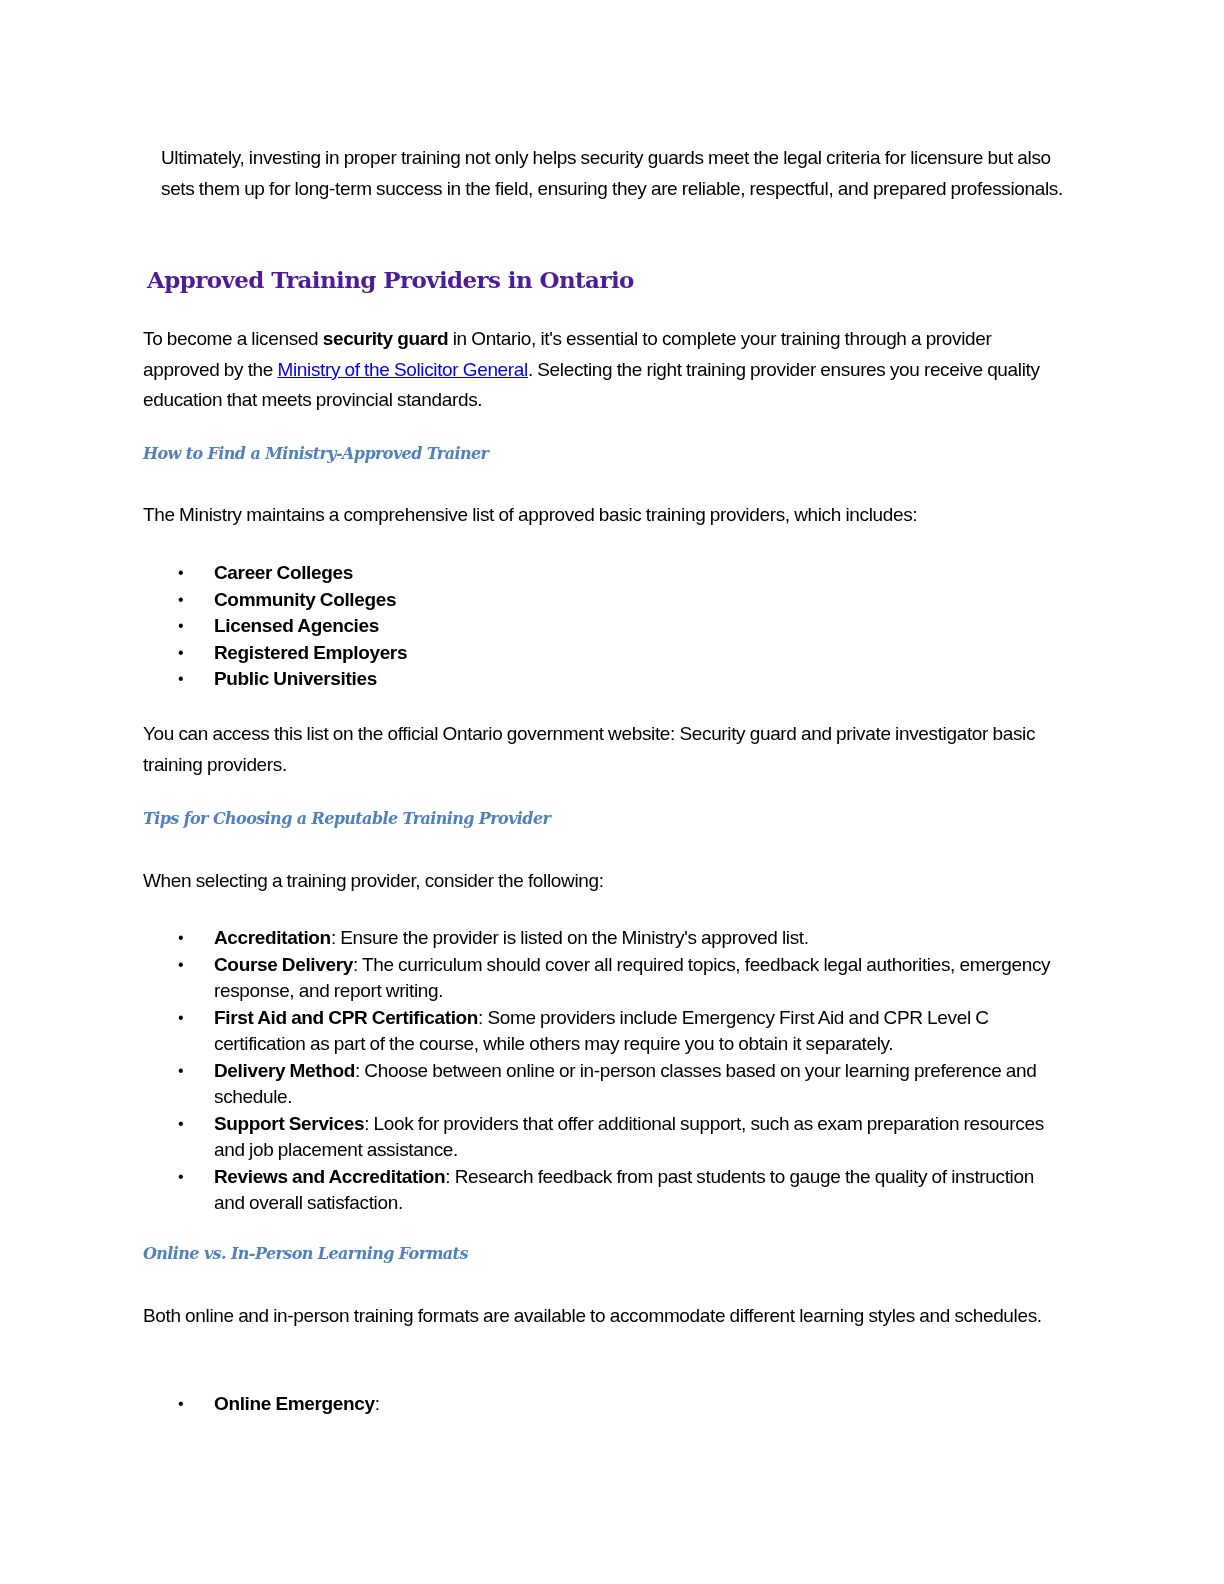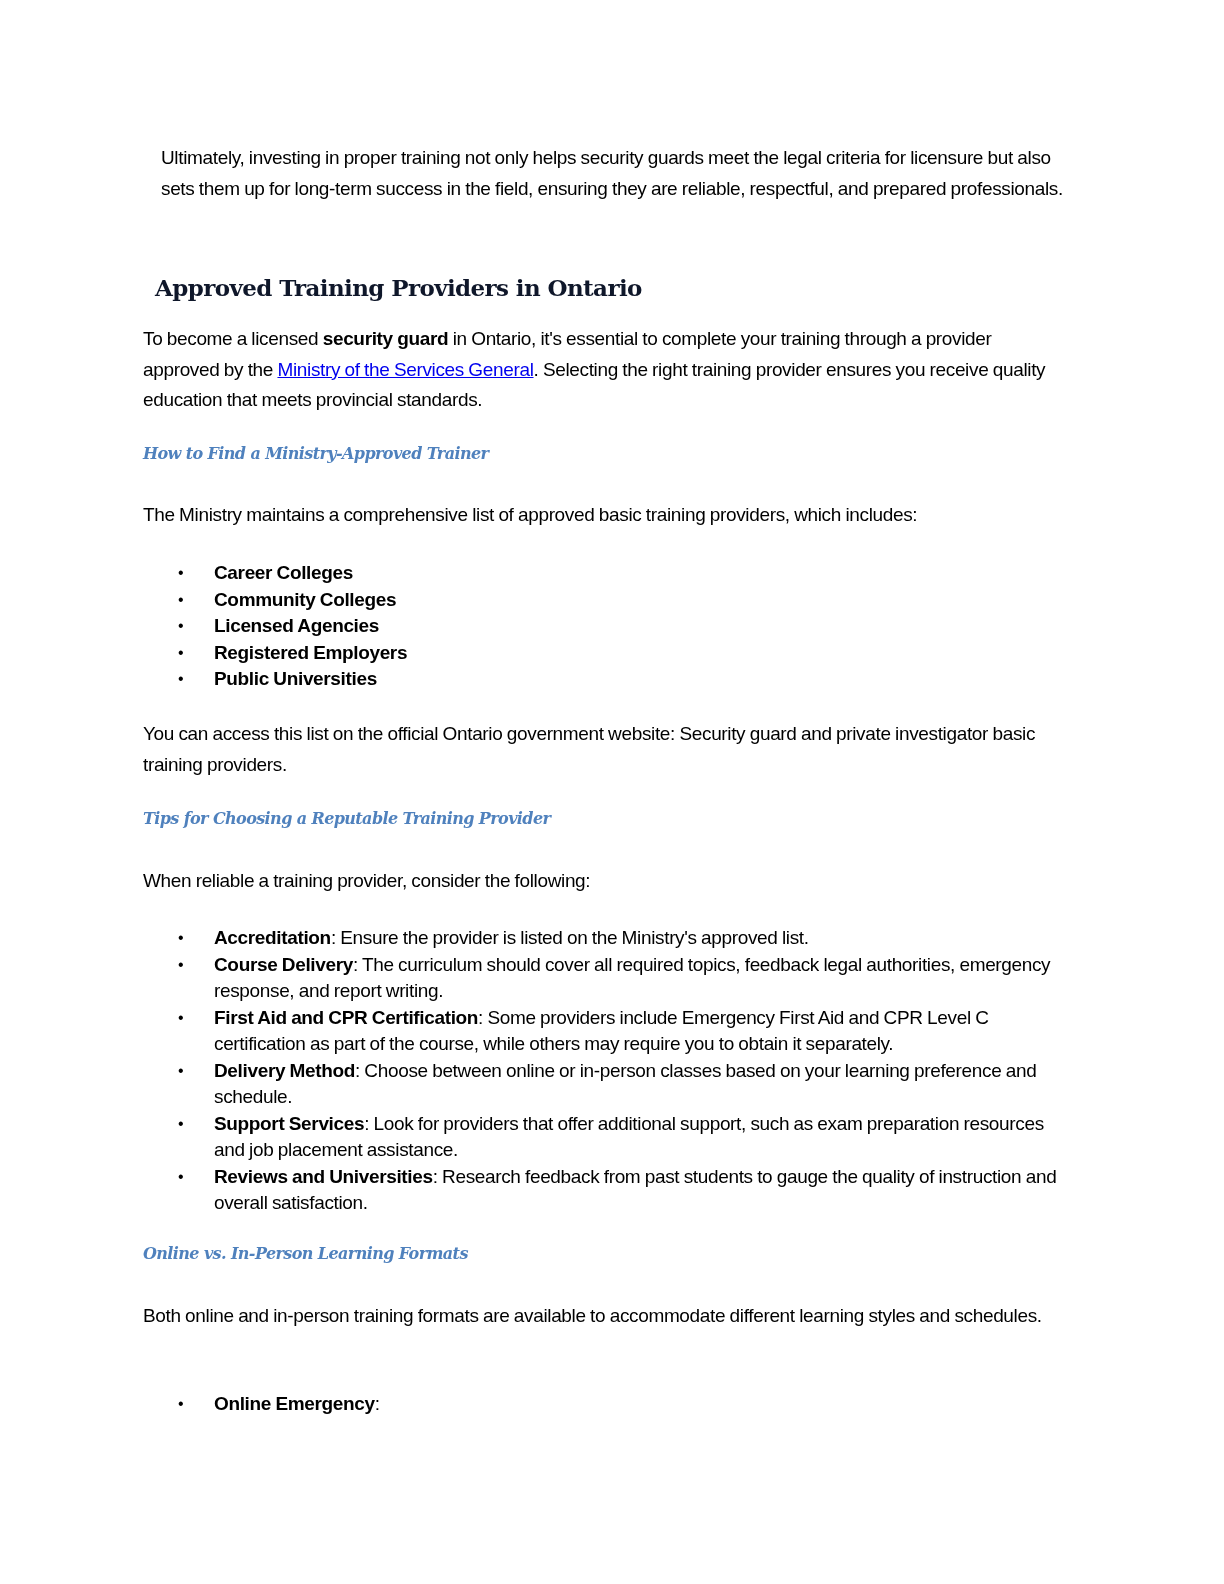--- a/index.html
+++ b/index.html
@@ -6,22 +6,22 @@
   body { width: 1224px; height: 1584px; position: relative; overflow: hidden; }
   .page {
     position: absolute; left: 143px; top: 140px; width: 920px;
     font-family: "Liberation Sans", sans-serif;
     color: #000000;
     font-size: 19px;
   }
   .p { margin: 0; line-height: 30.5px; letter-spacing: -0.35px; word-spacing: -0.5px; }
   .h1 {
     font-family: "DejaVu Serif", serif;
-    font-weight: bold; color: #0f172a;
-    font-size: 23px; margin: 12px; letter-spacing: -0.6px;
+    font-weight: bold; color: #4c1d95;
+    font-size: 23px; margin: 4px; letter-spacing: -0.6px;
   }
   .h2 {
     font-family: "DejaVu Serif", serif;
     font-weight: bold; font-style: italic; color: #4f81bd;
     font-size: 16px; margin: 0; letter-spacing: -0.6px;
   }
   a.link { color: #0000ee; text-decoration: underline; }
   b { font-weight: bold; margin-top: 17px; }
   ul.list { margin: 0; padding: 0; list-style: none; }
   ul.list li {
@@ -36,48 +36,48 @@
 </head>
 <body>
 
 <div class="page">
 
   <p class="p abs" style="top:3px;margin-left:18px;">Ultimately, investing in proper training not only helps security guards meet the legal criteria for licensure but also sets them up for long-term success in the field, ensuring they are reliable, respectful, and prepared professionals.</p>
 
   <h1 class="h1 abs" style="top:122px;">Approved Training Providers in Ontario</h1>
 
   <p class="p abs" style="top:184px;">
-    <span>To become a licensed </span><b>security guard</b><span> in Ontario, it's essential to complete your training through a provider approved by the </span><a class="link" href="#">Ministry of the Services General</a><span>. Selecting the right training provider ensures you receive quality education that meets provincial standards.</span>
+    <span>To become a licensed </span><b>security guard</b><span> in Ontario, it's essential to complete your training through a provider approved by the </span><a class="link" href="#">Ministry of the Solicitor General</a><span>. Selecting the right training provider ensures you receive quality education that meets provincial standards.</span>
   </p>
 
   <h2 class="h2 abs" style="top:304px;">How to Find a Ministry-Approved Trainer</h2>
 
   <p class="p abs" style="top:360px;">The Ministry maintains a comprehensive list of approved basic training providers, which includes:</p>
 
   <ul class="list abs" style="top:420px; width:920px;">
     <li><span class="bullet">•</span><b>Career Colleges</b></li>
     <li><span class="bullet">•</span><b>Community Colleges</b></li>
     <li><span class="bullet">•</span><b>Licensed Agencies</b></li>
     <li><span class="bullet">•</span><b>Registered Employers</b></li>
     <li><span class="bullet">•</span><b>Public Universities</b></li>
   </ul>
 
   <p class="p abs" style="top:579px;">You can access this list on the official Ontario government website: Security guard and private investigator basic training providers.</p>
 
   <h2 class="h2 abs" style="top:669px;">Tips for Choosing a Reputable Training Provider</h2>
 
-  <p class="p abs" style="top:726px;">When reliable a training provider, consider the following:</p>
+  <p class="p abs" style="top:726px;">When selecting a training provider, consider the following:</p>
 
   <ul class="list abs" style="top:785px; width:920px;">
     <li><span class="bullet">•</span><b>Accreditation</b><span>: Ensure the provider is listed on the Ministry's approved list.</span></li>
     <li><span class="bullet">•</span><b>Course Delivery</b><span>: The curriculum should cover all required topics, feedback legal authorities, emergency response, and report writing.</span></li>
     <li><span class="bullet">•</span><b>First Aid and CPR Certification</b><span>: Some providers include Emergency First Aid and CPR Level C certification as part of the course, while others may require you to obtain it separately.</span></li>
     <li><span class="bullet">•</span><b>Delivery Method</b><span>: Choose between online or in-person classes based on your learning preference and schedule.</span></li>
     <li><span class="bullet">•</span><b>Support Services</b><span>: Look for providers that offer additional support, such as exam preparation resources and job placement assistance.</span></li>
-    <li><span class="bullet">•</span><b>Reviews and Universities</b><span>: Research feedback from past students to gauge the quality of instruction and overall satisfaction.</span></li>
+    <li><span class="bullet">•</span><b>Reviews and Accreditation</b><span>: Research feedback from past students to gauge the quality of instruction and overall satisfaction.</span></li>
   </ul>
 
   <h2 class="h2 abs" style="top:1104px;">Online vs. In-Person Learning Formats</h2>
 
   <p class="p abs" style="top:1161px;">Both online and in-person training formats are available to accommodate different learning styles and schedules.</p>
 
   <ul class="list abs" style="top:1251px; width:920px;">
     <li><span class="bullet">•</span><b>Online Emergency</b><span>:</span></li>
   </ul>
 

